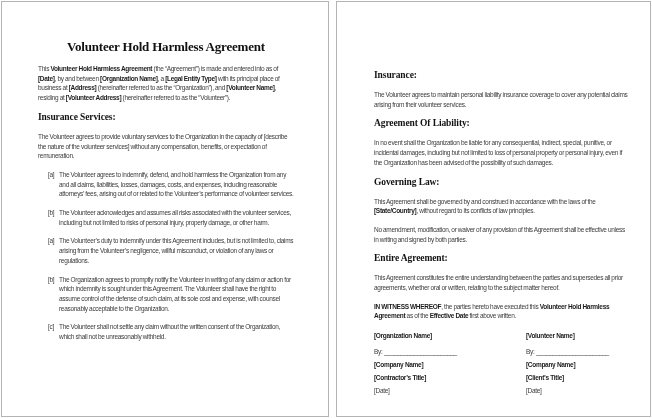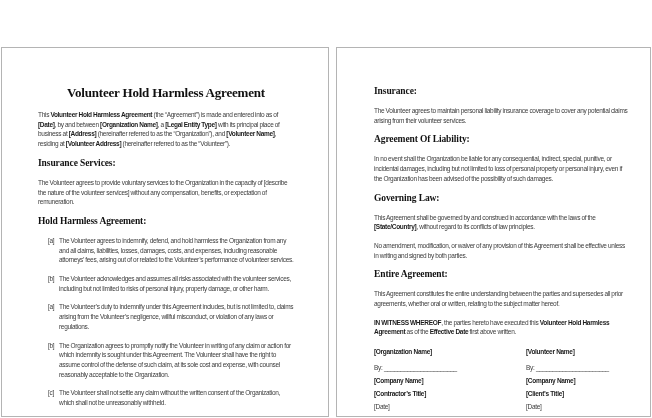--- a/index.html
+++ b/index.html
@@ -1,27 +1,27 @@
 <!DOCTYPE html>
 <html><head>
 <meta charset="utf-8">
 <style>
   html,body{margin:0;padding:0;}
   body{
     width:652px;height:418px;position:relative;background:#ffffff;
     font-family:"Liberation Sans","DejaVu Sans",sans-serif;
     -webkit-font-smoothing:antialiased;
   }
-  .spread{position:absolute;inset:0;display:flex;gap:7px;padding:1px;box-sizing:border-box;margin-top:46px;}
+  .spread{position:absolute;inset:0;display:flex;gap:7px;padding:1px;box-sizing:border-box;}
   .page{
     flex:1 1 0;background:#ffffff;border:1px solid #b4b4b4;box-sizing:border-box;
     overflow:hidden;color:#3b3b3b;
   }
   .page-1{padding:37px 34px 0 36px;}
-  .page-2{padding:38px 20px 0 37px;}
+  .page-2{padding:68px 20px 0 37px;}
   .doc-title{
     font-family:"Liberation Serif","DejaVu Serif",serif;
     font-size:13px;line-height:15px;font-weight:bold;color:#101010;
     text-align:center;letter-spacing:-0.2px;margin:0 0 10px 0;
   }
   .sec-h{
     font-family:"Liberation Serif","DejaVu Serif",serif;
     font-size:9.5px;line-height:11px;font-weight:bold;color:#121212;
     letter-spacing:-0.1px;margin:0 0 9px 0;
   }
@@ -47,21 +47,20 @@
 <div class="spread">
 
   <div class="page page-1">
     <h1 class="doc-title">Volunteer Hold Harmless Agreement</h1>
 
     <p class="body-p"><span>This </span><b>Volunteer Hold Harmless Agreement</b><span> (the “Agreement”) is made and entered into as of </span><b>[Date]</b><span>, by and between </span><b>[Organization Name]</b><span>, a </span><b>[Legal Entity Type]</b><span> with its principal place of business at </span><b>[Address]</b><span> (hereinafter referred to as the “Organization”), and </span><b>[Volunteer Name]</b><span>, residing at </span><b>[Volunteer Address]</b><span> (hereinafter referred to as the “Volunteer”).</span></p>
 
     <h2 class="sec-h">Insurance Services:</h2>
     <p class="body-p"><span>The Volunteer agrees to provide voluntary services to the Organization in the capacity of [describe the nature of the volunteer services] without any compensation, benefits, or expectation of remuneration.</span></p>
 
-    <h2 class="sec-h">Hold Harmless Agreement:</h2>
     <div class="li">
       <span class="mk">[a]</span>
       <span class="tx"><span>The Volunteer agrees to indemnify, defend, and hold harmless the Organization from any and all claims, liabilities, losses, damages, costs, and expenses, including reasonable attorneys’ fees, arising out of or related to the Volunteer’s performance of volunteer services.</span></span>
     </div>
     <div class="li">
       <span class="mk">[b]</span>
       <span class="tx"><span>The Volunteer acknowledges and assumes all risks associated with the volunteer services, including but not limited to risks of personal injury, property damage, or other harm.</span></span>
     </div>
 
     <div class="li">

